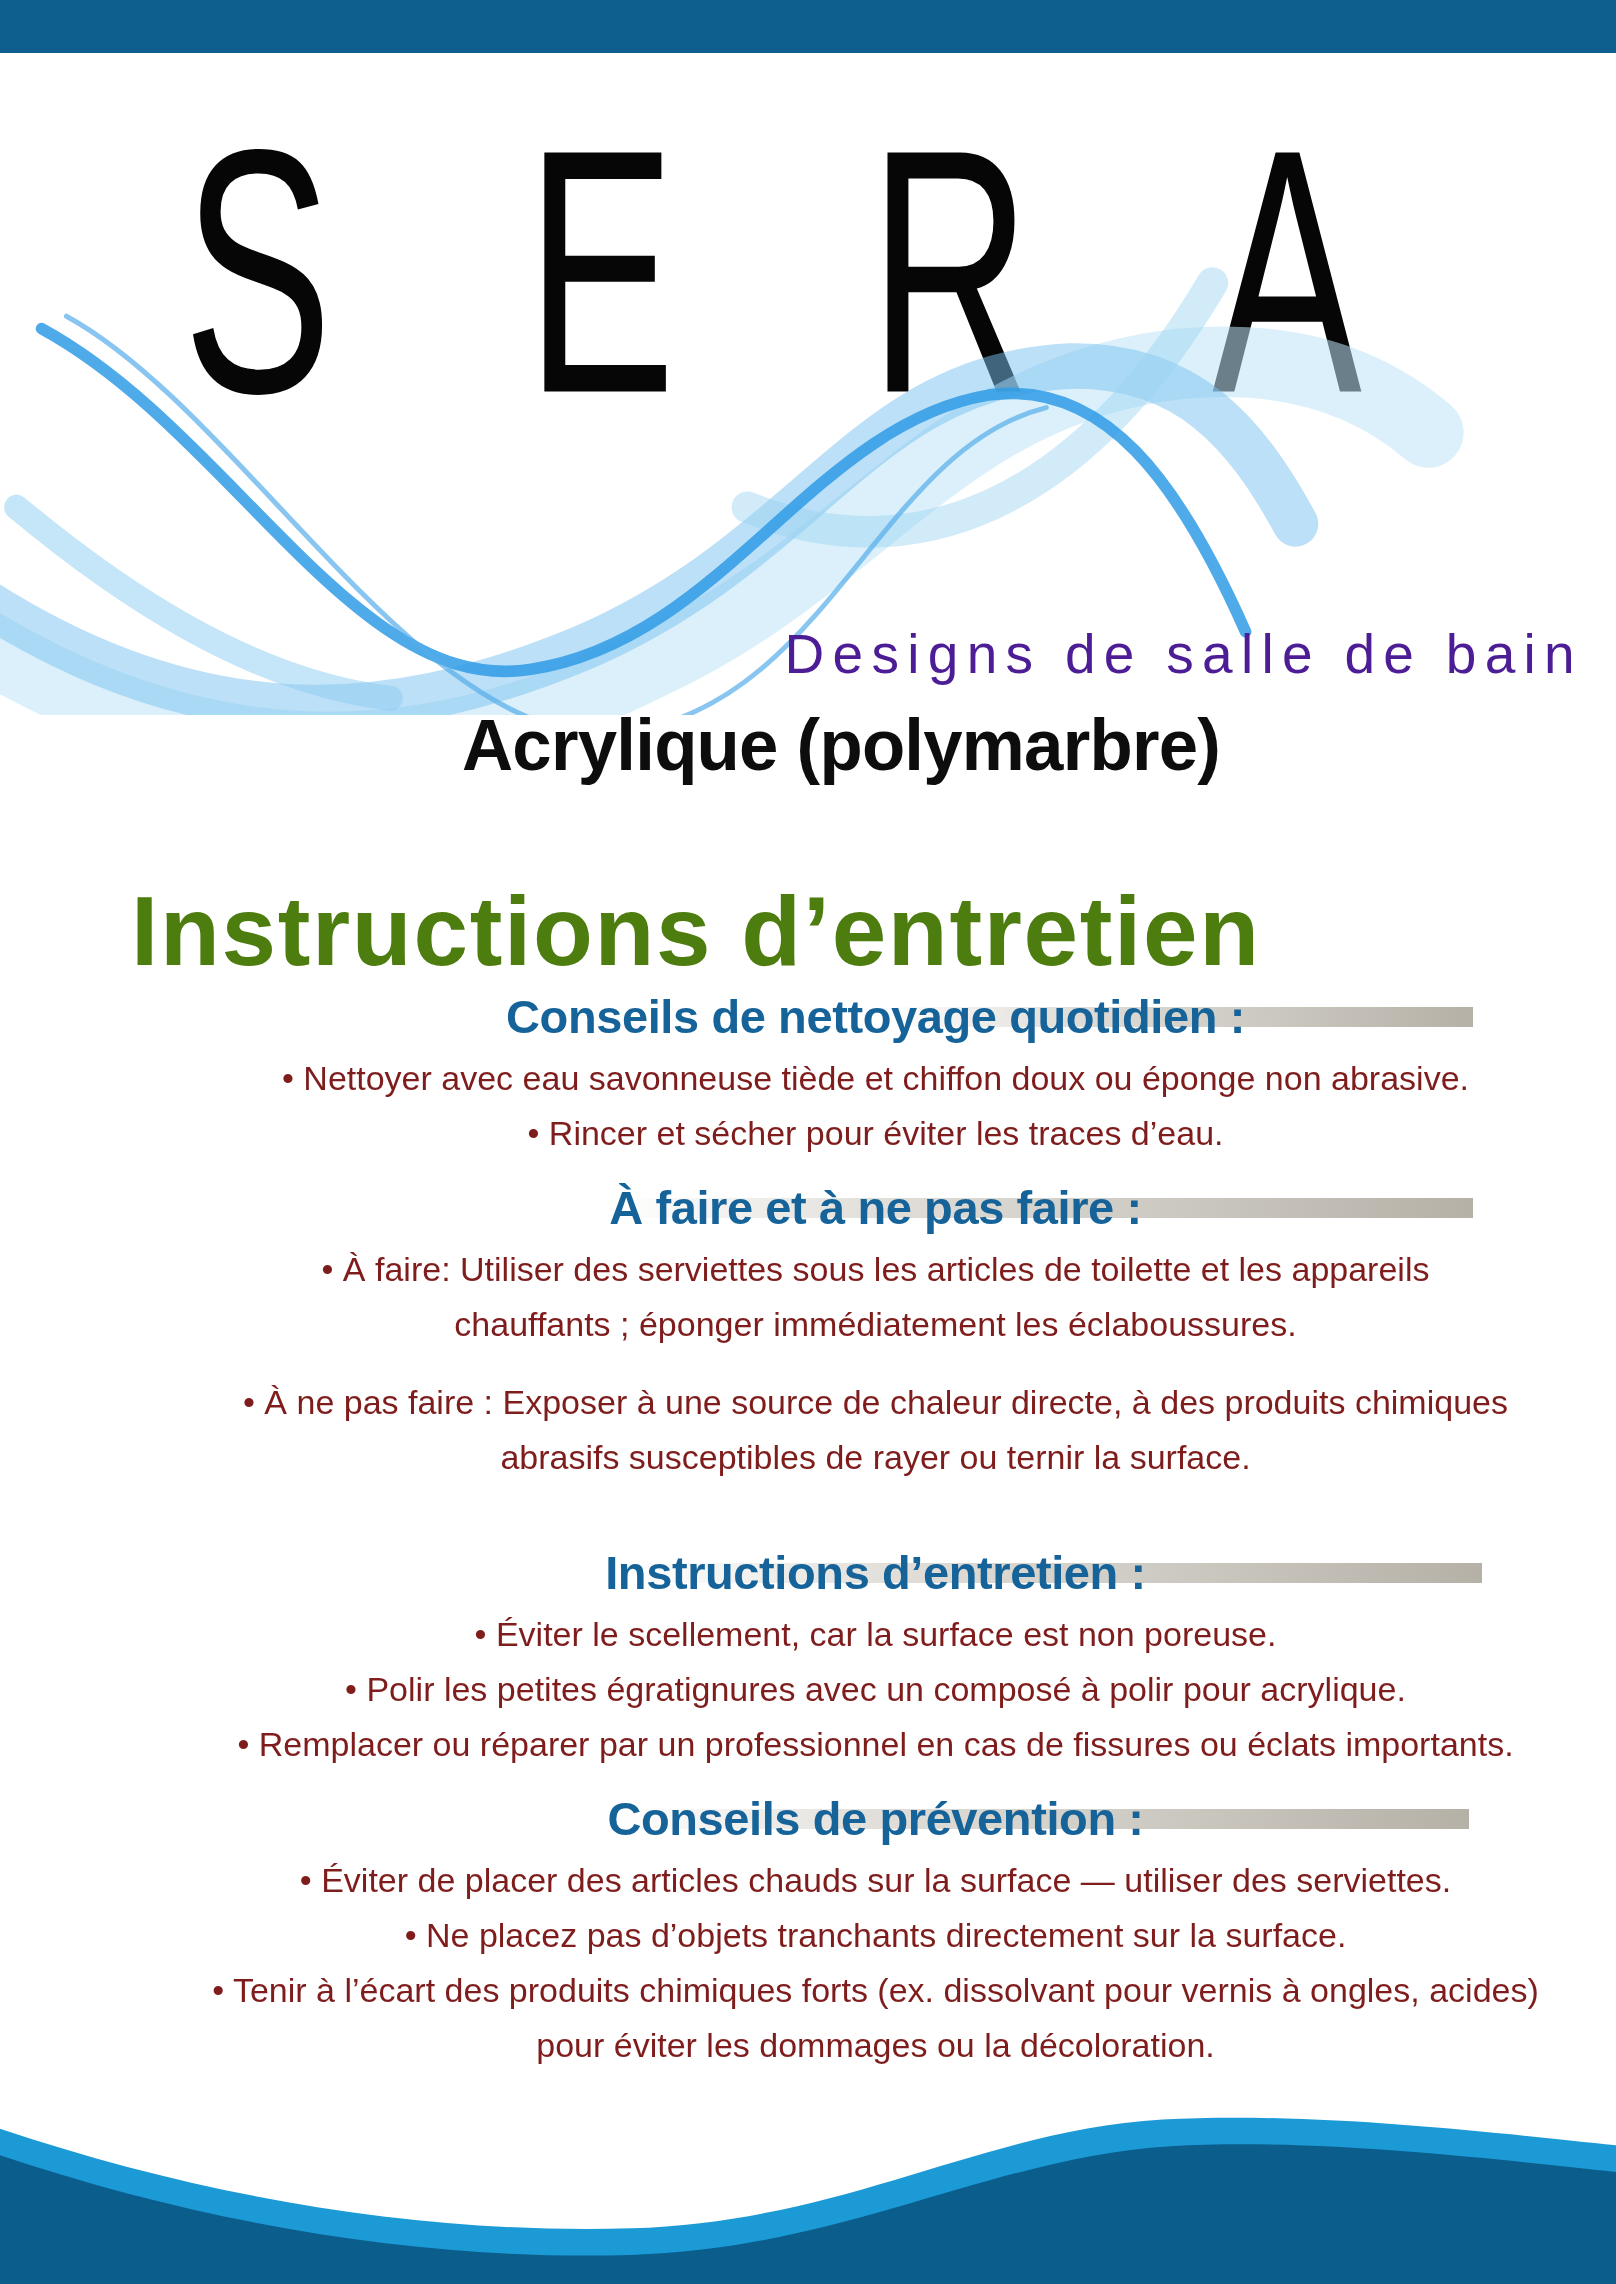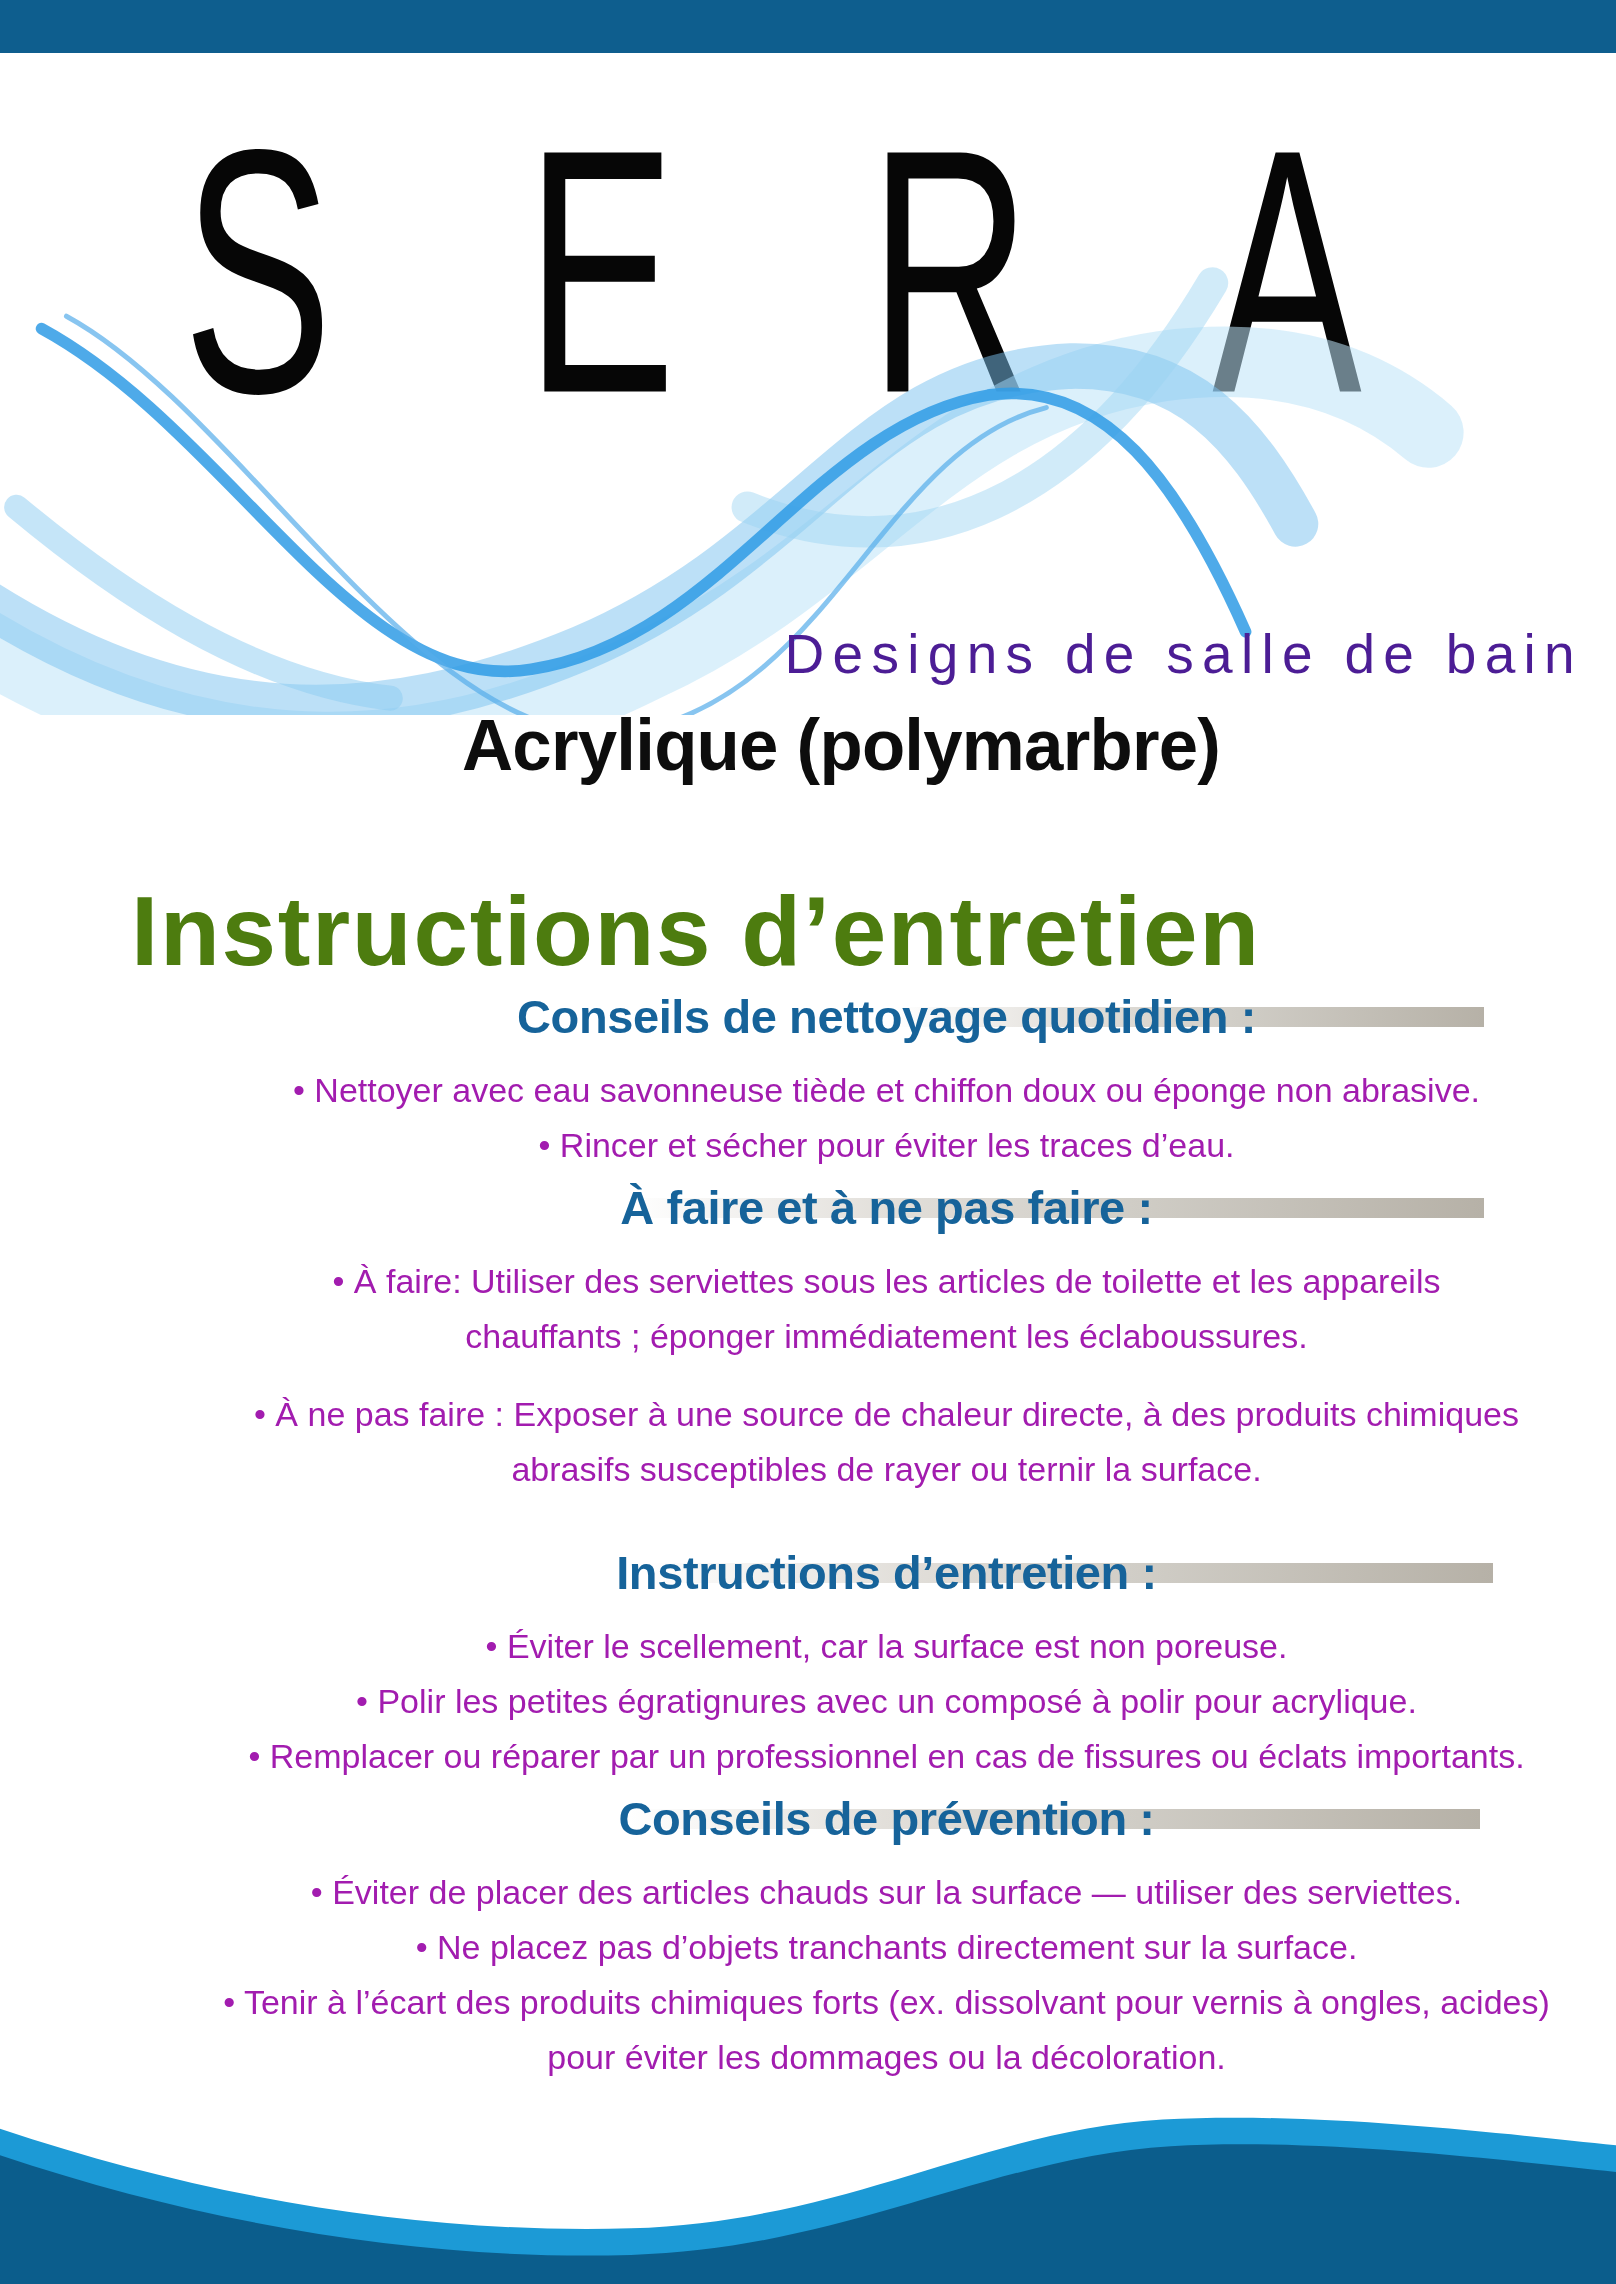--- a/index.html
+++ b/index.html
@@ -24,30 +24,30 @@
     position:absolute;left:462px;top:703px;color:#0d0d0d;font-weight:700;
     font-size:73px;letter-spacing:-0.8px;transform:scaleX(0.97);transform-origin:left center;
     white-space:nowrap;
   }
   
   .page-title{
     position:absolute;left:131px;top:829px;color:#4d7c0f;font-weight:700;
     font-size:98px;letter-spacing:1.7px;white-space:nowrap;margin-top:46px;
   }
   
-  .section{position:absolute;left:164px;width:1445px;}
+  .section{position:absolute;left:153px;width:1445px;}
   .sec-head{
     position:relative;z-index:2;color:#16639a;font-weight:700;font-size:47px;
     letter-spacing:-0.4px;line-height:53px;white-space:nowrap;
   }
   .sec-bar{
     position:absolute;z-index:1;top:16.6px;height:20px;
     background:linear-gradient(90deg, rgba(190,185,176,0) 0%, #e2dfda 30%, #cfccc5 60%, #b6b1a7 100%);
   }
-  .bullets{position:relative;z-index:2;margin-top:20px;color:#a21caf;font-size:34px;line-height:55px;}
+  .bullets{position:relative;z-index:2;margin-top:8px;color:#7f1d1d;font-size:34px;line-height:55px;}
   .bullets .line{white-space:nowrap;}
   .item{margin:0;}
   .sec2 .item+.item{margin-top:23px;}
   .s1{top:990px;} .s2{top:1181px;} .s3{top:1546px;} .s4{top:1792px;}
   .s1 .sec-bar{left:731px;right:125px;}
   .s2 .sec-bar{left:465px;right:125px;}
   .s3 .sec-bar{left:482px;right:116px;}
   .s4 .sec-bar{left:465px;right:129px;}
   
   .footer-svg{position:absolute;left:0;bottom:0;}

